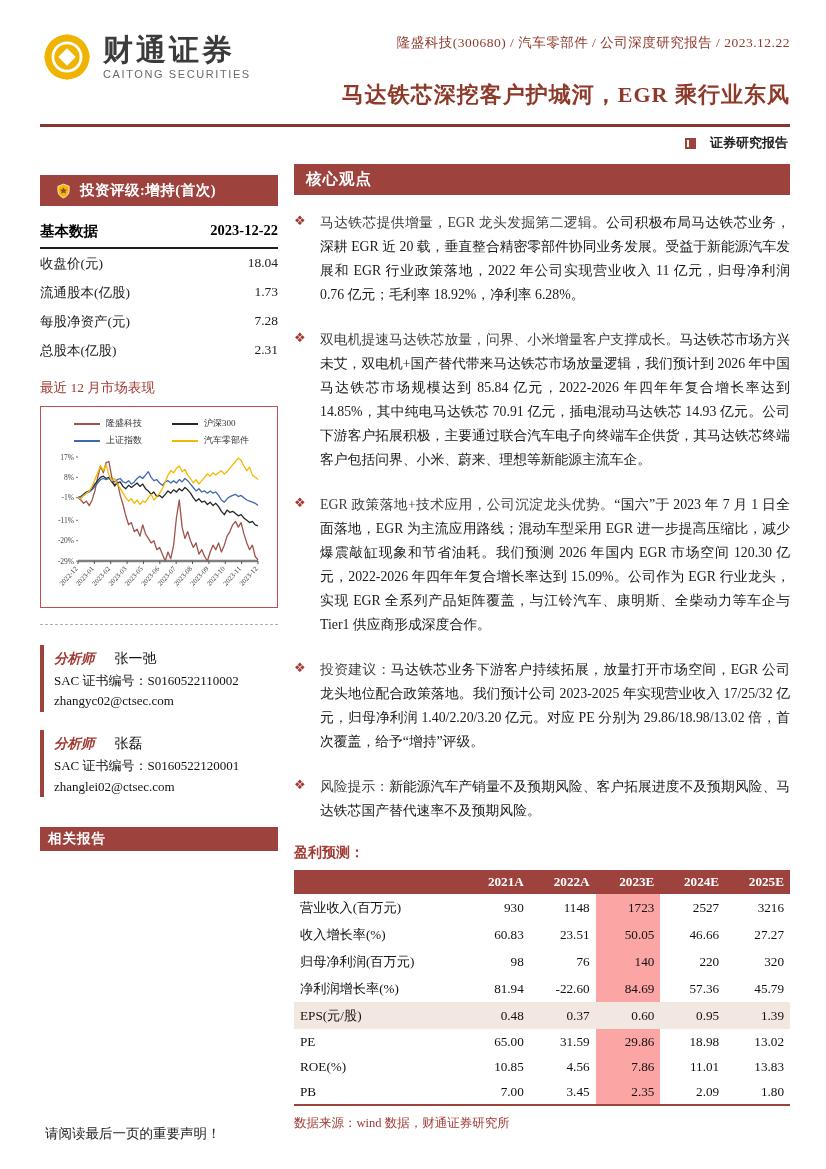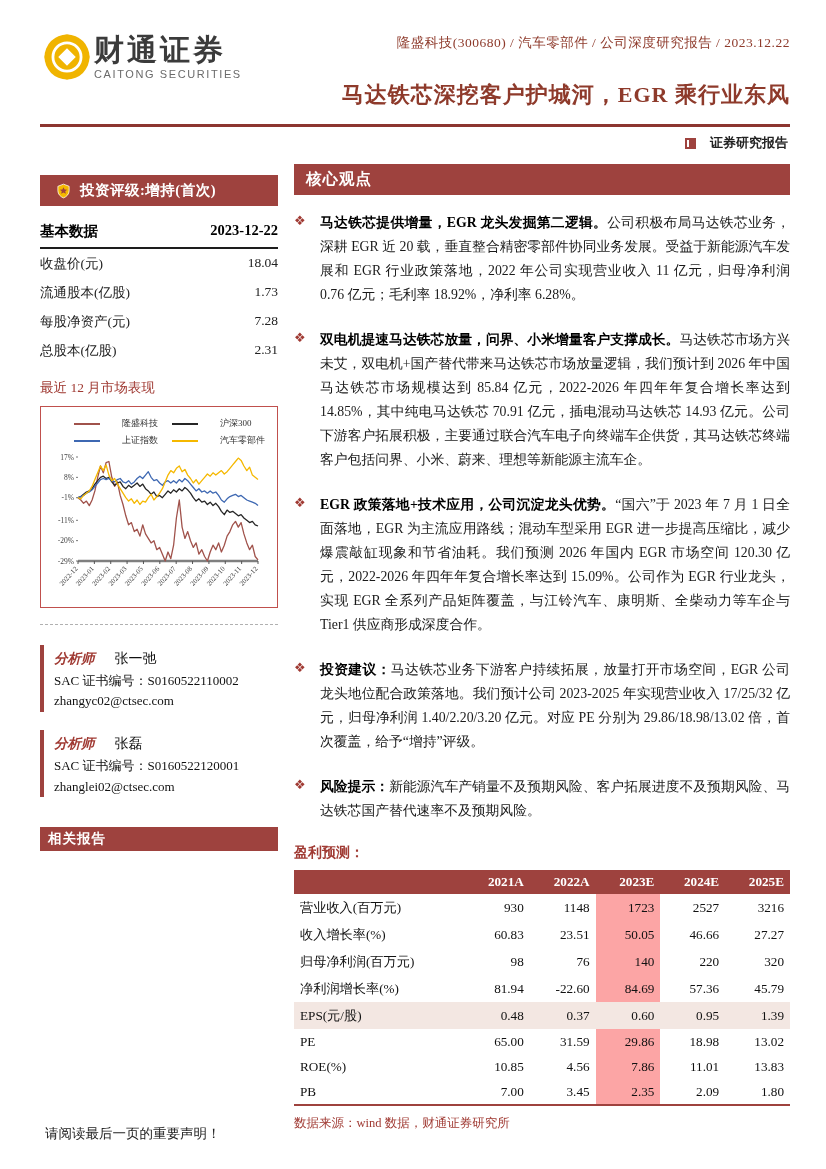--- a/index.html
+++ b/index.html
@@ -1,20 +1,20 @@
 <!DOCTYPE html>
 <html><head>
 <meta charset="utf-8">
 <style>
   html,body{margin:0;padding:0;background:#e8e8e8;}
   .page{position:relative;width:826px;height:1169px;margin:0 auto;background:#ffffff;
         font-family:"Liberation Serif","DejaVu Serif",serif;color:#1a1a1a;overflow:hidden;}
   
   .header{display:flex;justify-content:space-between;align-items:flex-start;padding:30px 36px 0 40px;}
-  .logo{display:flex;align-items:center;}
+  .logo{display:flex;align-items:center;gap:9px;}
   .logo-txt{display:flex;flex-direction:column;}
   .logo-cn{font-family:"Liberation Sans","DejaVu Sans",sans-serif;font-size:30px;font-weight:bold;color:#3b3b3b;letter-spacing:3px;line-height:1.05;}
   .logo-en{font-family:"Liberation Sans","DejaVu Sans",sans-serif;font-size:11px;color:#6a6a6a;letter-spacing:1.6px;margin-top:3px;}
   .header-right{text-align:right;margin-top:4px;max-width:540px;}
   .header-meta{color:#8e3a2b;font-size:13.5px;margin-bottom:28px;letter-spacing:.5px;}
   .header-title{color:#8e3a2b;font-size:22px;font-weight:bold;letter-spacing:1px;}
   .header-divider{margin:14px 36px 0 40px;border-top:3px solid #8c3530;}
   .report-type-row{display:flex;justify-content:flex-end;align-items:center;gap:14px;margin:7px 38px 4px 0;
                    font-size:13px;font-weight:bold;color:#222;}
   .report-type-icon{width:11px;height:11px;background:#9e423e;display:inline-block;position:relative;}
@@ -26,39 +26,39 @@
   
   .rating-banner{background:#9e423e;color:#fff;font-weight:bold;font-size:14.5px;
                  display:flex;align-items:center;gap:9px;padding:6px 8px 6px 16px;letter-spacing:.5px;margin-top:11px;}
   .basic-data{margin-top:16px;}
   .bd-head{display:flex;justify-content:space-between;font-weight:bold;font-size:14.5px;
            padding-bottom:6px;border-bottom:2px solid #1d1d1d;color:#000000;}
   .bd-row{display:flex;justify-content:space-between;font-size:13.5px;padding:5.5px 0;color:#222;}
   .market-title{color:#a03a33;font-size:13.5px;margin:14px 0 9px;}
   .chart-box{border:1px solid #c0504d;padding:10px 3px 0 3px;}
   .legend{display:grid;grid-template-columns:1fr 1fr;row-gap:4px;column-gap:2px;padding:0 6px 2px 30px;}
-  .legend-item{display:flex;align-items:center;gap:22px;font-size:9px;color:#333;white-space:nowrap;}
+  .legend-item{display:flex;align-items:center;gap:6px;font-size:9px;color:#333;white-space:nowrap;}
   .legend-swatch{width:26px;height:0;border-top:2px solid #000;flex:none;}
   .chart-svg{display:block;width:100%;height:158px;}
   .ytick{font-size:7.5px;fill:#404040;font-family:"Liberation Serif",serif;}
   .xtick{font-size:7px;fill:#404040;font-family:"Liberation Serif",serif;}
   .dotted-divider{border-top:1px dashed #b0b0b0;margin:16px 0 20px;}
   .analyst{border-left:4px solid #9e423e;padding-left:10px;margin-bottom:18px;line-height:1.6;}
   .analyst-role{color:#a03a33;font-weight:bold;font-style:italic;font-size:13.5px;margin-right:20px;}
   .analyst-name{font-size:14px;color:#111;}
   .analyst-sac,.analyst-email{font-size:13px;color:#111;}
   .related-banner{background:#9e423e;color:#fff;font-weight:bold;font-size:13.5px;
                   padding:3px 8px;margin-top:30px;letter-spacing:1px;}
   
   .core-banner{background:#9e423e;color:#fff;font-weight:bold;font-size:15.5px;padding:5px 12px;letter-spacing:1px;}
   .bullets{margin-top:16px;}
   .bullet{display:flex;gap:11px;margin-bottom:21px;}
   .bullet-marker{color:#a03a33;font-size:13px;flex:none;width:15px;padding-top:2px;}
   .bullet-body{font-size:13.8px;line-height:1.74;text-align:justify;color:#1a1a1a;}
-  .bullet-lead{color:#000000;font-weight:bold;}
+  .bullet-lead{color:#404040;font-weight:normal;}
   .forecast-title{color:#a03a33;font-weight:bold;font-size:14px;margin:4px 0 8px;}
   table.forecast{width:100%;border-collapse:collapse;font-size:13.2px;}
   table.forecast th{background:#9e423e;color:#fff;font-weight:bold;padding:4px 6px;text-align:right;
                     font-family:"Liberation Serif",serif;}
   table.forecast th:first-child{text-align:left;width:158px;}
   table.forecast td{padding:4.5px 6px;text-align:right;color:#111;}
   table.forecast td:first-child{text-align:left;}
   table.forecast td.shade-col{background:#fca5a5;}
   table.forecast tr.shade-row td{background:#f3e7e2;margin-top:17px;}
   table.forecast tbody tr:last-child td{border-bottom:2px solid #9e423e;}

